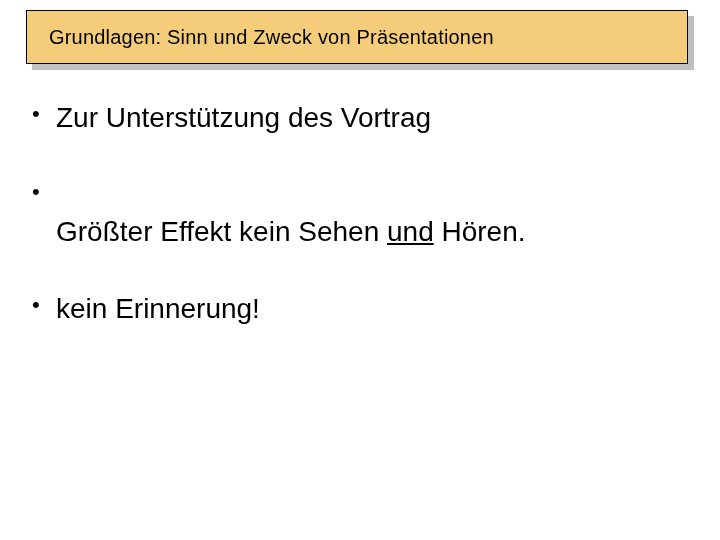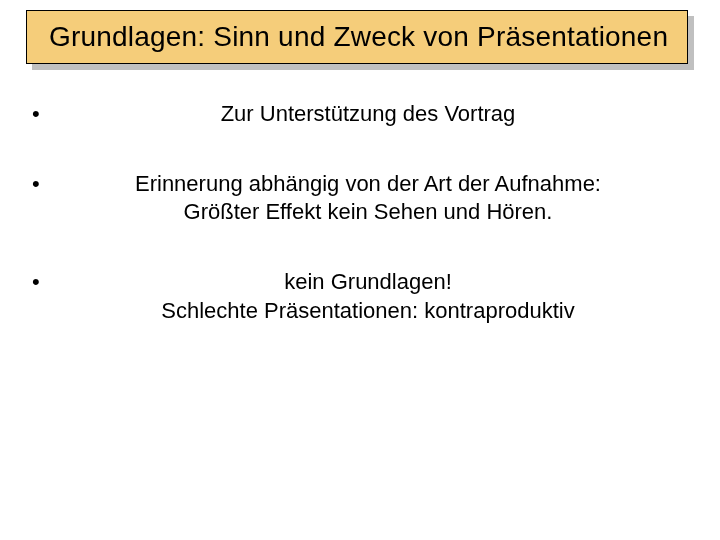--- a/index.html
+++ b/index.html
@@ -40,75 +40,74 @@
     width: 662px;
     height: 54px;
     background: #f5cd7a;
     border: 1px solid #000000;
     display: flex;
     align-items: center;
     padding-left: 22px;
     box-sizing: border-box;
   }
   .title-text {
-    font-size: 28px;
+    font-size: 20px;
     font-weight: 400;
     letter-spacing: 0.2px;
     text-align: right;
   }
   .content {
     position: absolute;
     left: 30px;
     top: 100px;
     width: 650px;
   }
   ul.bullets {
     list-style: none;
     margin: 0;
     padding: 0;
   }
   ul.bullets > li {
     position: relative;
     padding-left: 26px;
-    font-size: 22px;
+    font-size: 28px;
     line-height: 1.28;
     margin-bottom: 42px;
-    text-align: center;
   }
   ul.bullets > li::before {
     content: "•";
     position: absolute;
     left: 2px;
     top: 0;
     font-size: 22px;
   }
   .und {
+    text-decoration: underline;
   }
 </style>
 </head>
 <body>
 
 <div class="slide">
 
   <div class="title-wrap">
     <div class="title-shadow"></div>
     <div class="title-box">
       <span class="title-text">Grundlagen: Sinn und Zweck von Präsentationen</span>
     </div>
   </div>
 
   <div class="content">
     <ul class="bullets">
       <li>
         <span>Zur Unterstützung des Vortrag</span>
       </li>
       <li>
-        <span>Erinnerung abhängig von der Art der Aufnahme:</span><br>
+        <br>
         <span>Größter Effekt kein Sehen </span><span class="und">und</span><span> Hören.</span>
       </li>
       <li>
-        <span>kein Grundlagen!</span><br>
-        <span>Schlechte Präsentationen: kontraproduktiv</span>
+        <span>kein Erinnerung!</span><br>
       </li>
     </ul>
   </div>
 
 </div>
 
 </body></html>

